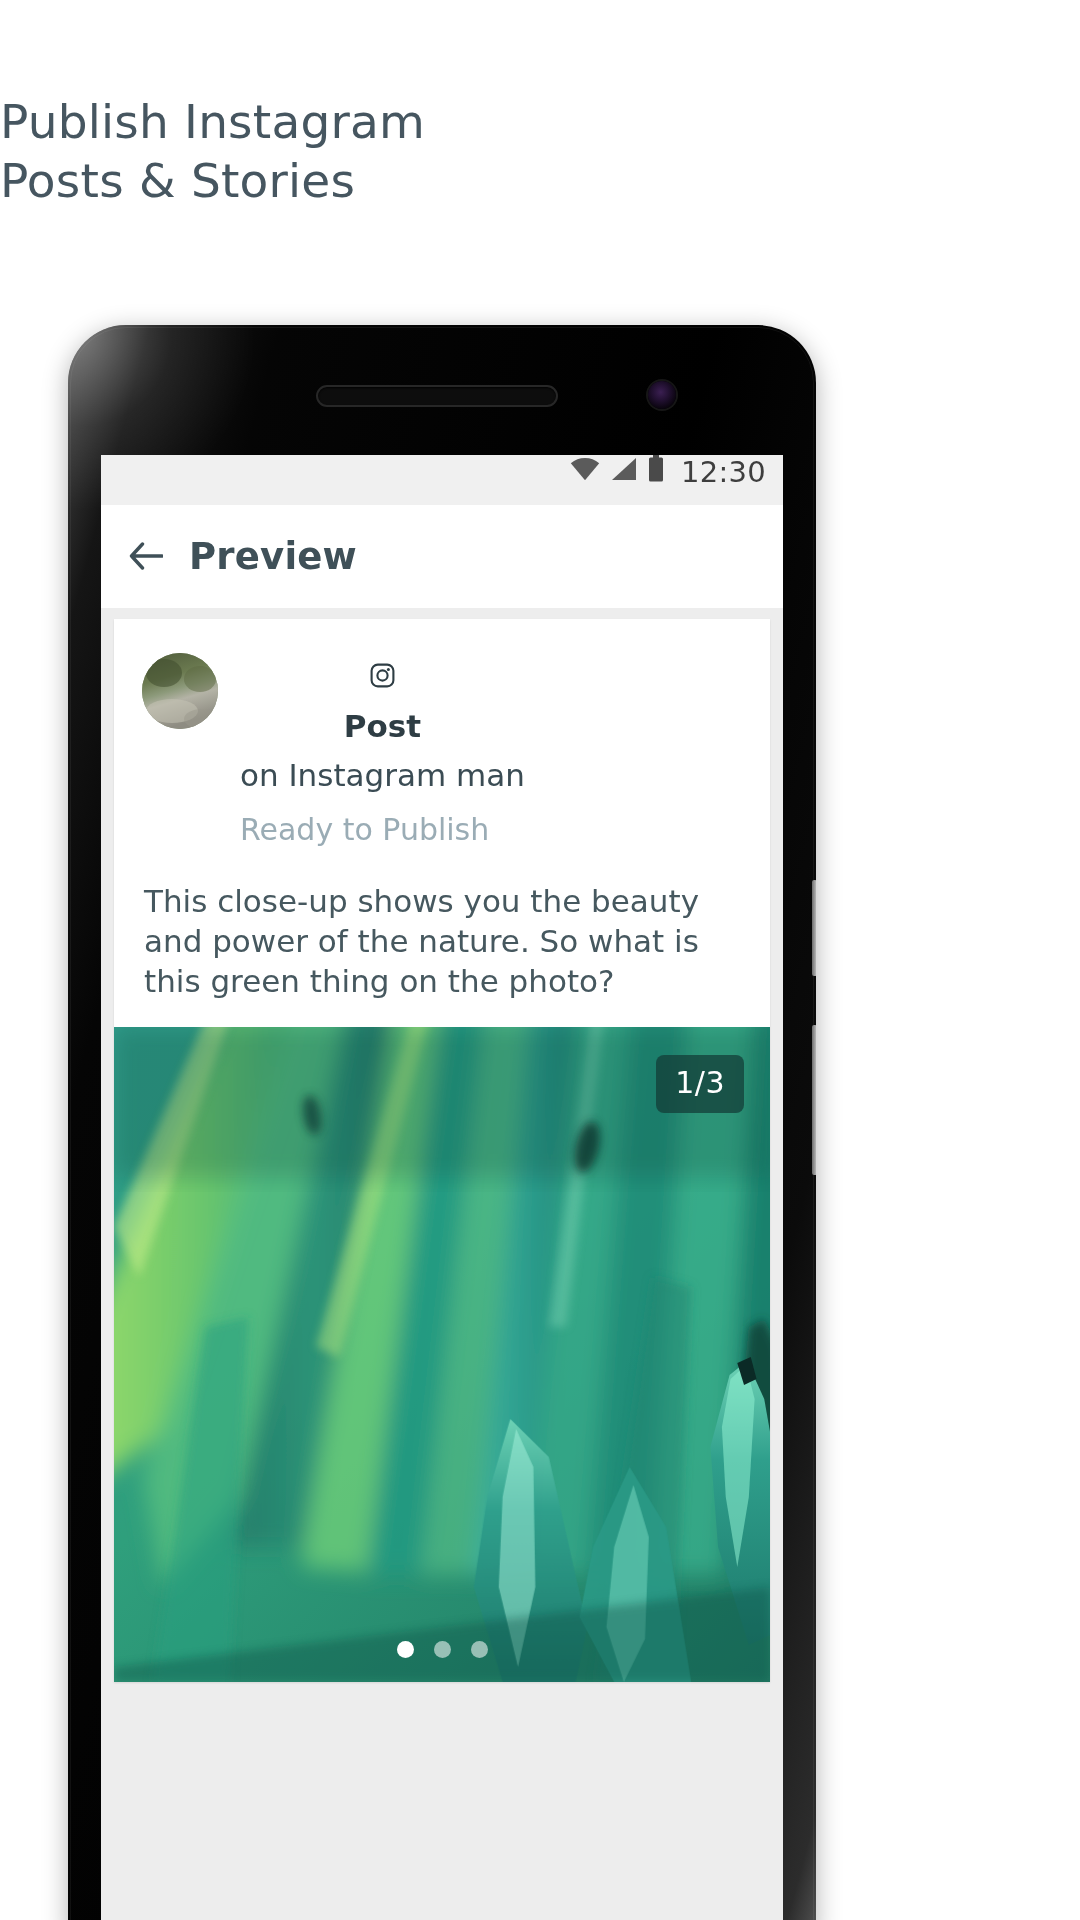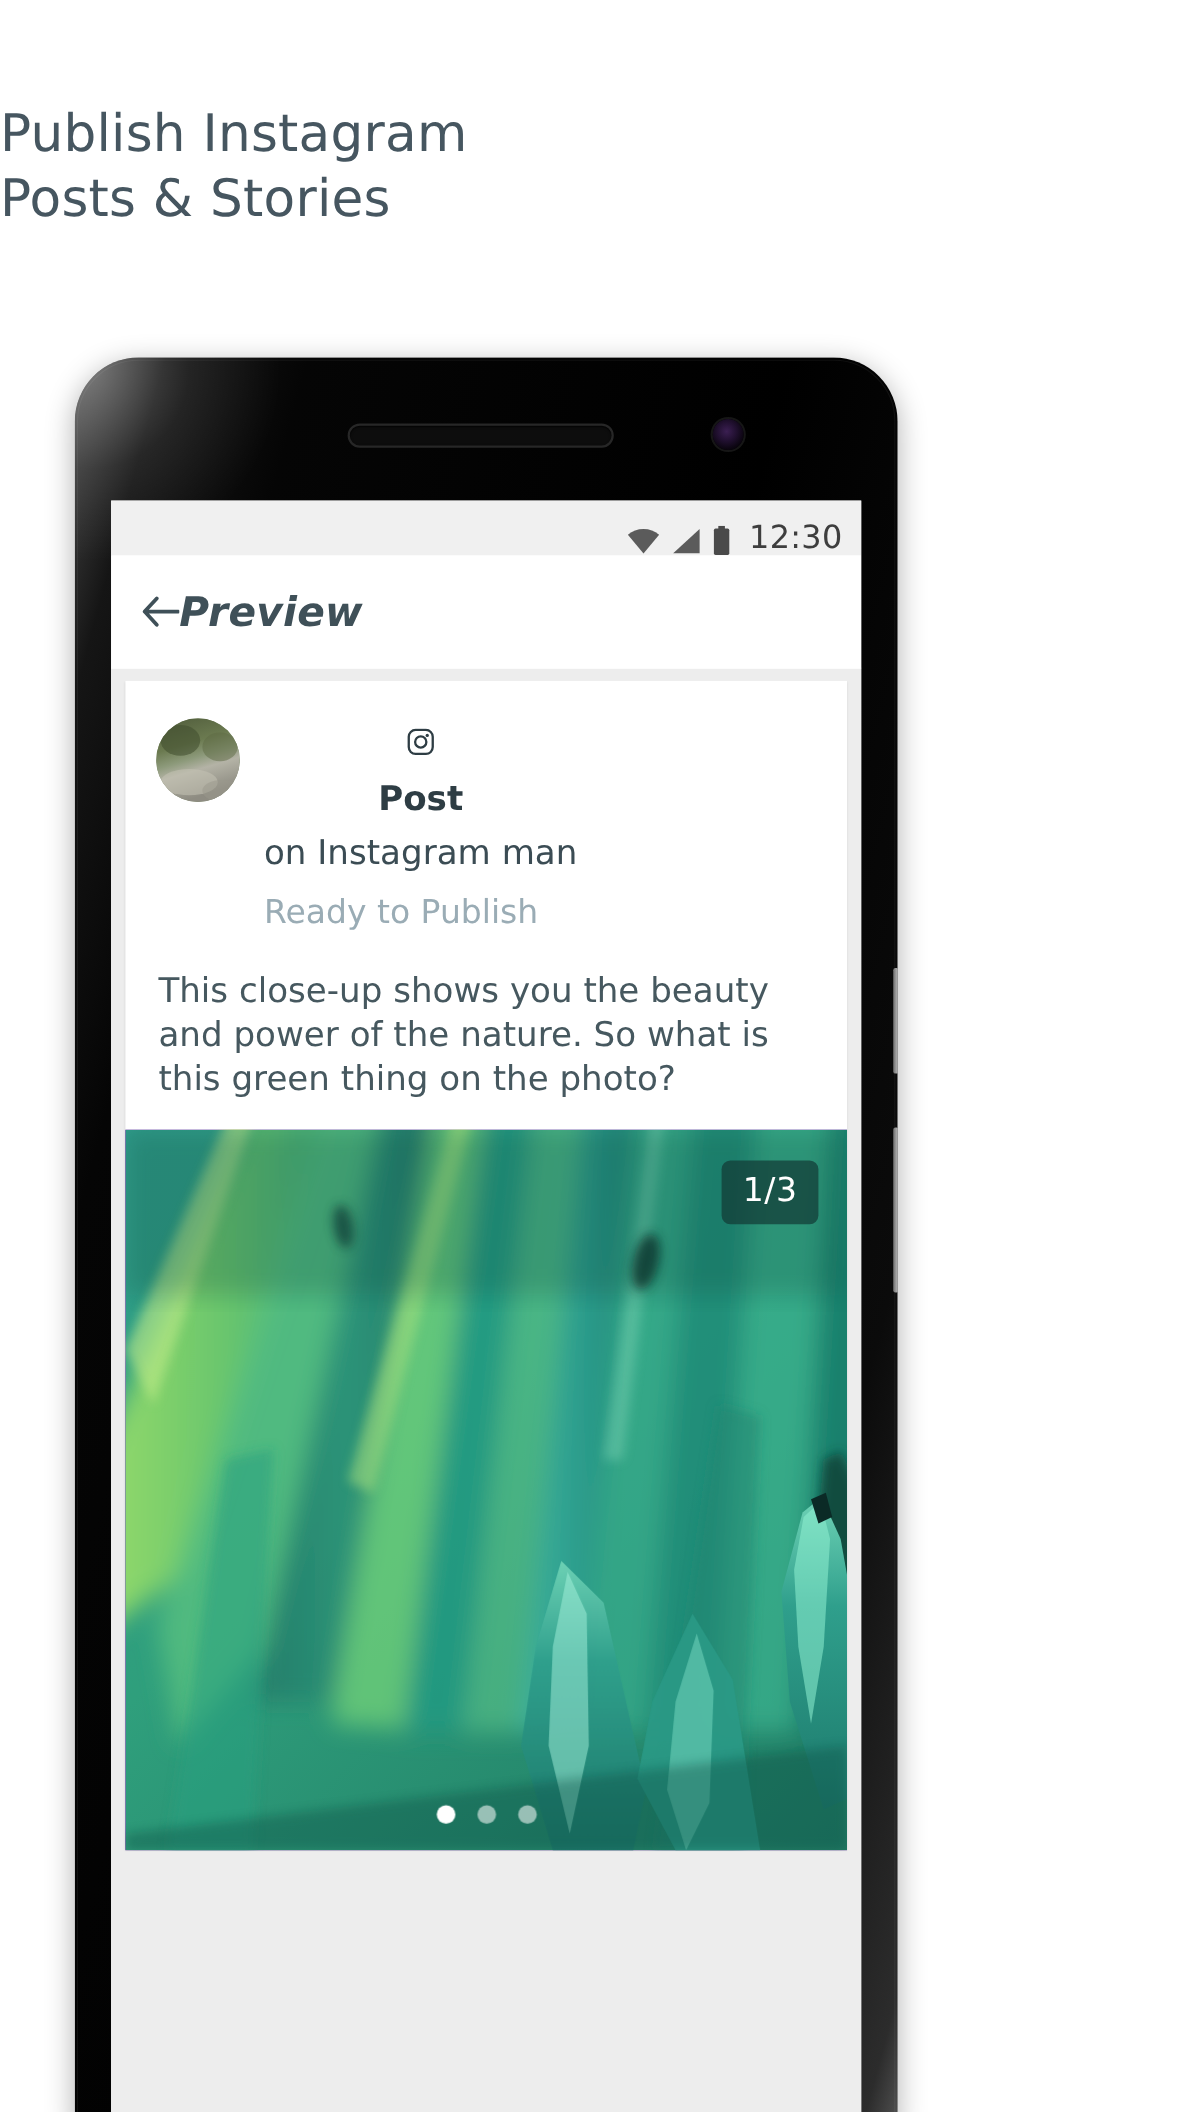--- a/index.html
+++ b/index.html
@@ -80,21 +80,21 @@
     width: 682px; height: 1490px;
     background:#ffffff;
     overflow:hidden;
   }
 
   
   .statusbar{
     height: 50px;
     background:#f0f0f0;
     display:flex;
-    align-items:flex-end;
+    align-items:flex-start;
     justify-content:flex-end;
     padding-right: 17px;
     gap: 11px;
   }
   .sb-icons{ display:flex; align-items:center; gap:10px; }
   .sb-time{
     font-size: 29px;
     color:#3e3e3e;
     font-weight:400;
     margin-left: 6px;
@@ -104,22 +104,22 @@
   .ic-signal{ width:28px; height:24px; display:block; }
   .ic-batt{ width:16px; height:27px; display:block; }
 
   
   .toolbar{
     height: 103px;
     background:#ffffff;
     display:flex;
     align-items:center;
     padding-left: 28px;
+    gap: 26px;
     border-bottom: 1px solid #ffffff;
-    font-style: italic;
   }
   .back-arrow{ width:34px; height:30px; display:block; }
   .toolbar-title{
     font-size: 37px;
     font-weight: 700;
     color:#3f5058;
     letter-spacing:.2px;
   }
 
   
@@ -177,21 +177,21 @@
     line-height: 40px;
     color:#46585f;
   }
 
   
   .photo-wrap{
     position:relative;
     width:100%;
     height: 655px;
     overflow:hidden;
-    background:#4c1d95;
+    background:#b91c1c;
   }
   .photo-wrap svg{ position:absolute; inset:0; width:100%; height:100%; display:block; }
 
   .count-badge{
     position:absolute;
     top: 28px; right: 26px;
     background: rgba(20,58,54,0.72);
     color:#ffffff;
     font-size: 30px;
     line-height: 1;

